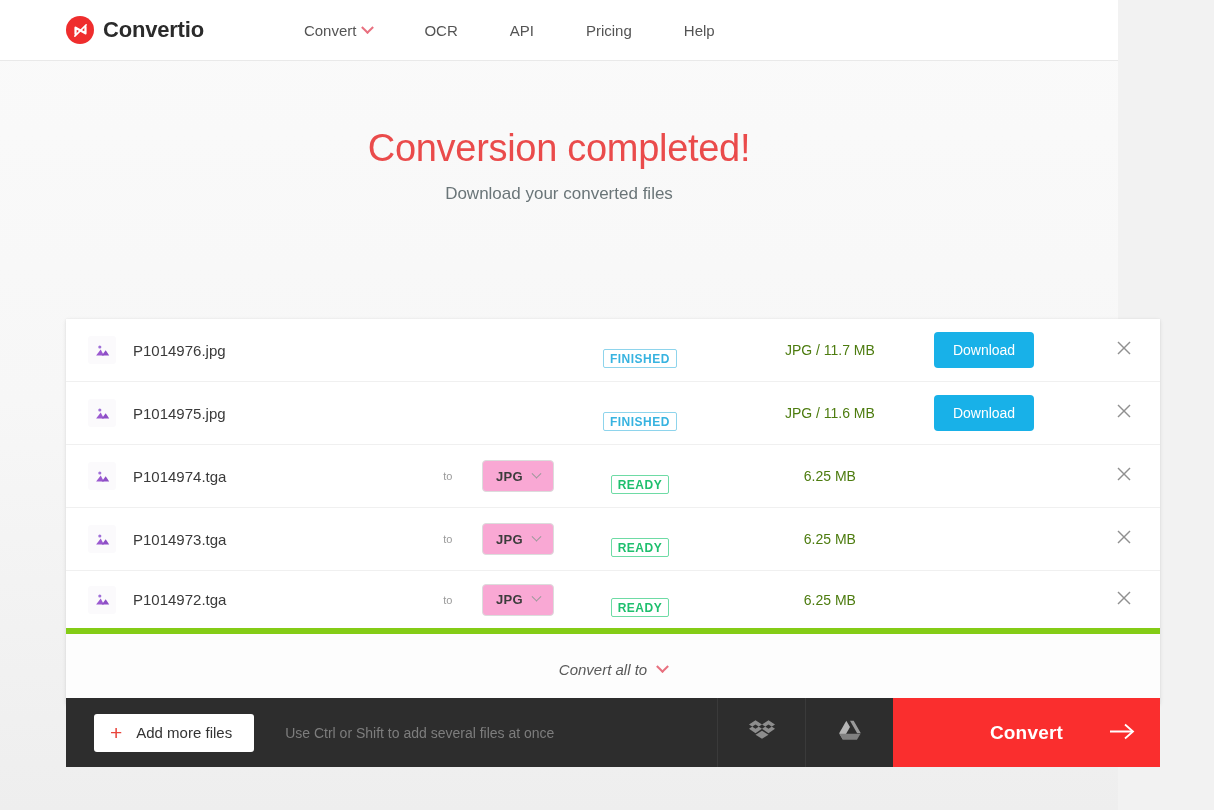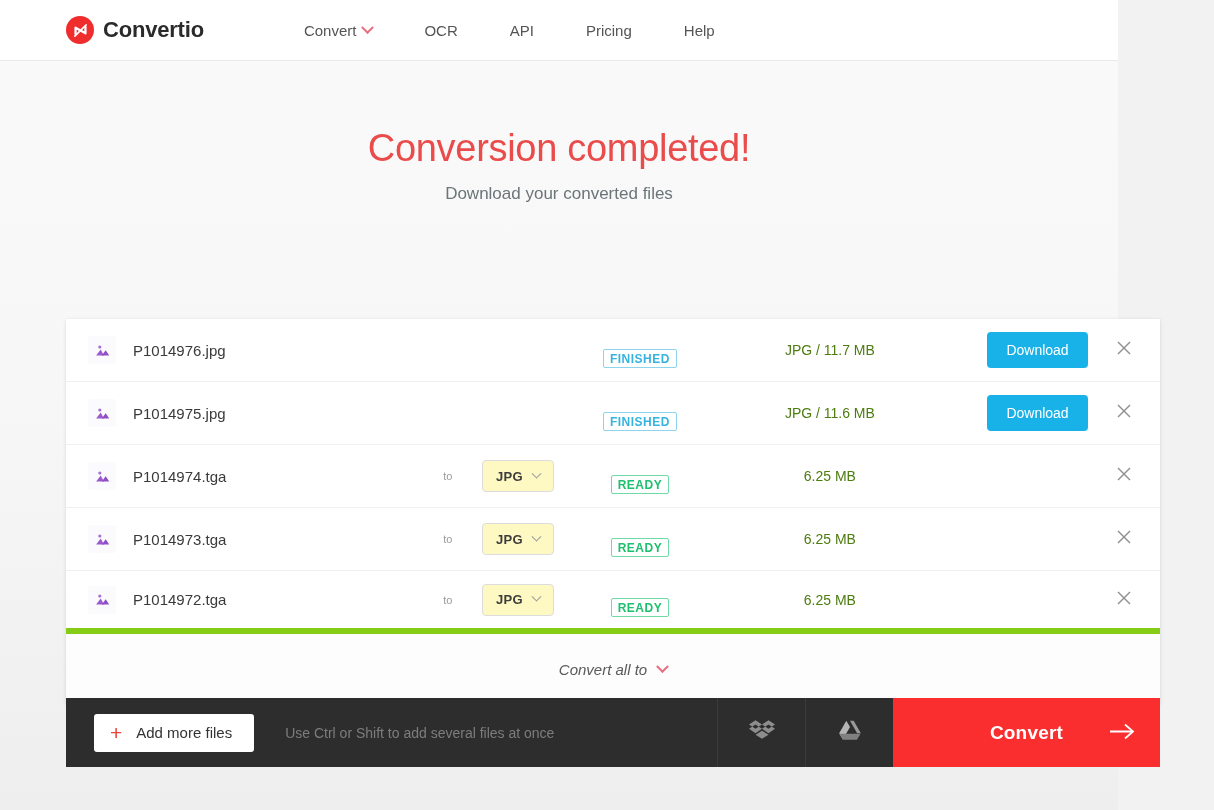--- a/index.html
+++ b/index.html
@@ -143,21 +143,21 @@
     color: #9a9a9a;
     text-align: center;
   }
 
   .fmt-select {
     margin-left: 18px;
     width: 72px;
     height: 32px;
     border: 1px solid #dcdcdc;
     border-radius: 4px;
-    background: #fef9c3;
+    background: #f9a8d4;
     display: flex;
     align-items: center;
     justify-content: center;
     gap: 10px;
     cursor: pointer;
   }
 
   .fmt-text { font-size: 13px; font-weight: bold; color: #3c3c3c; letter-spacing: 0.3px; }
 
   .chev-grey {
@@ -187,21 +187,21 @@
   .size-slot {
     width: 230px;
     text-align: center;
     font-size: 14px;
     color: #4d7c0f;
   }
 
   .action-slot {
     width: 170px;
     display: flex;
-    justify-content: flex-end;
+    justify-content: flex-start;
   }
 
   .dl-btn {
     background: #18b1e8;
     color: #ffffff;
     font-size: 14px;
     border: none;
     border-radius: 4px;
     padding: 10px 19px;
     cursor: pointer;

